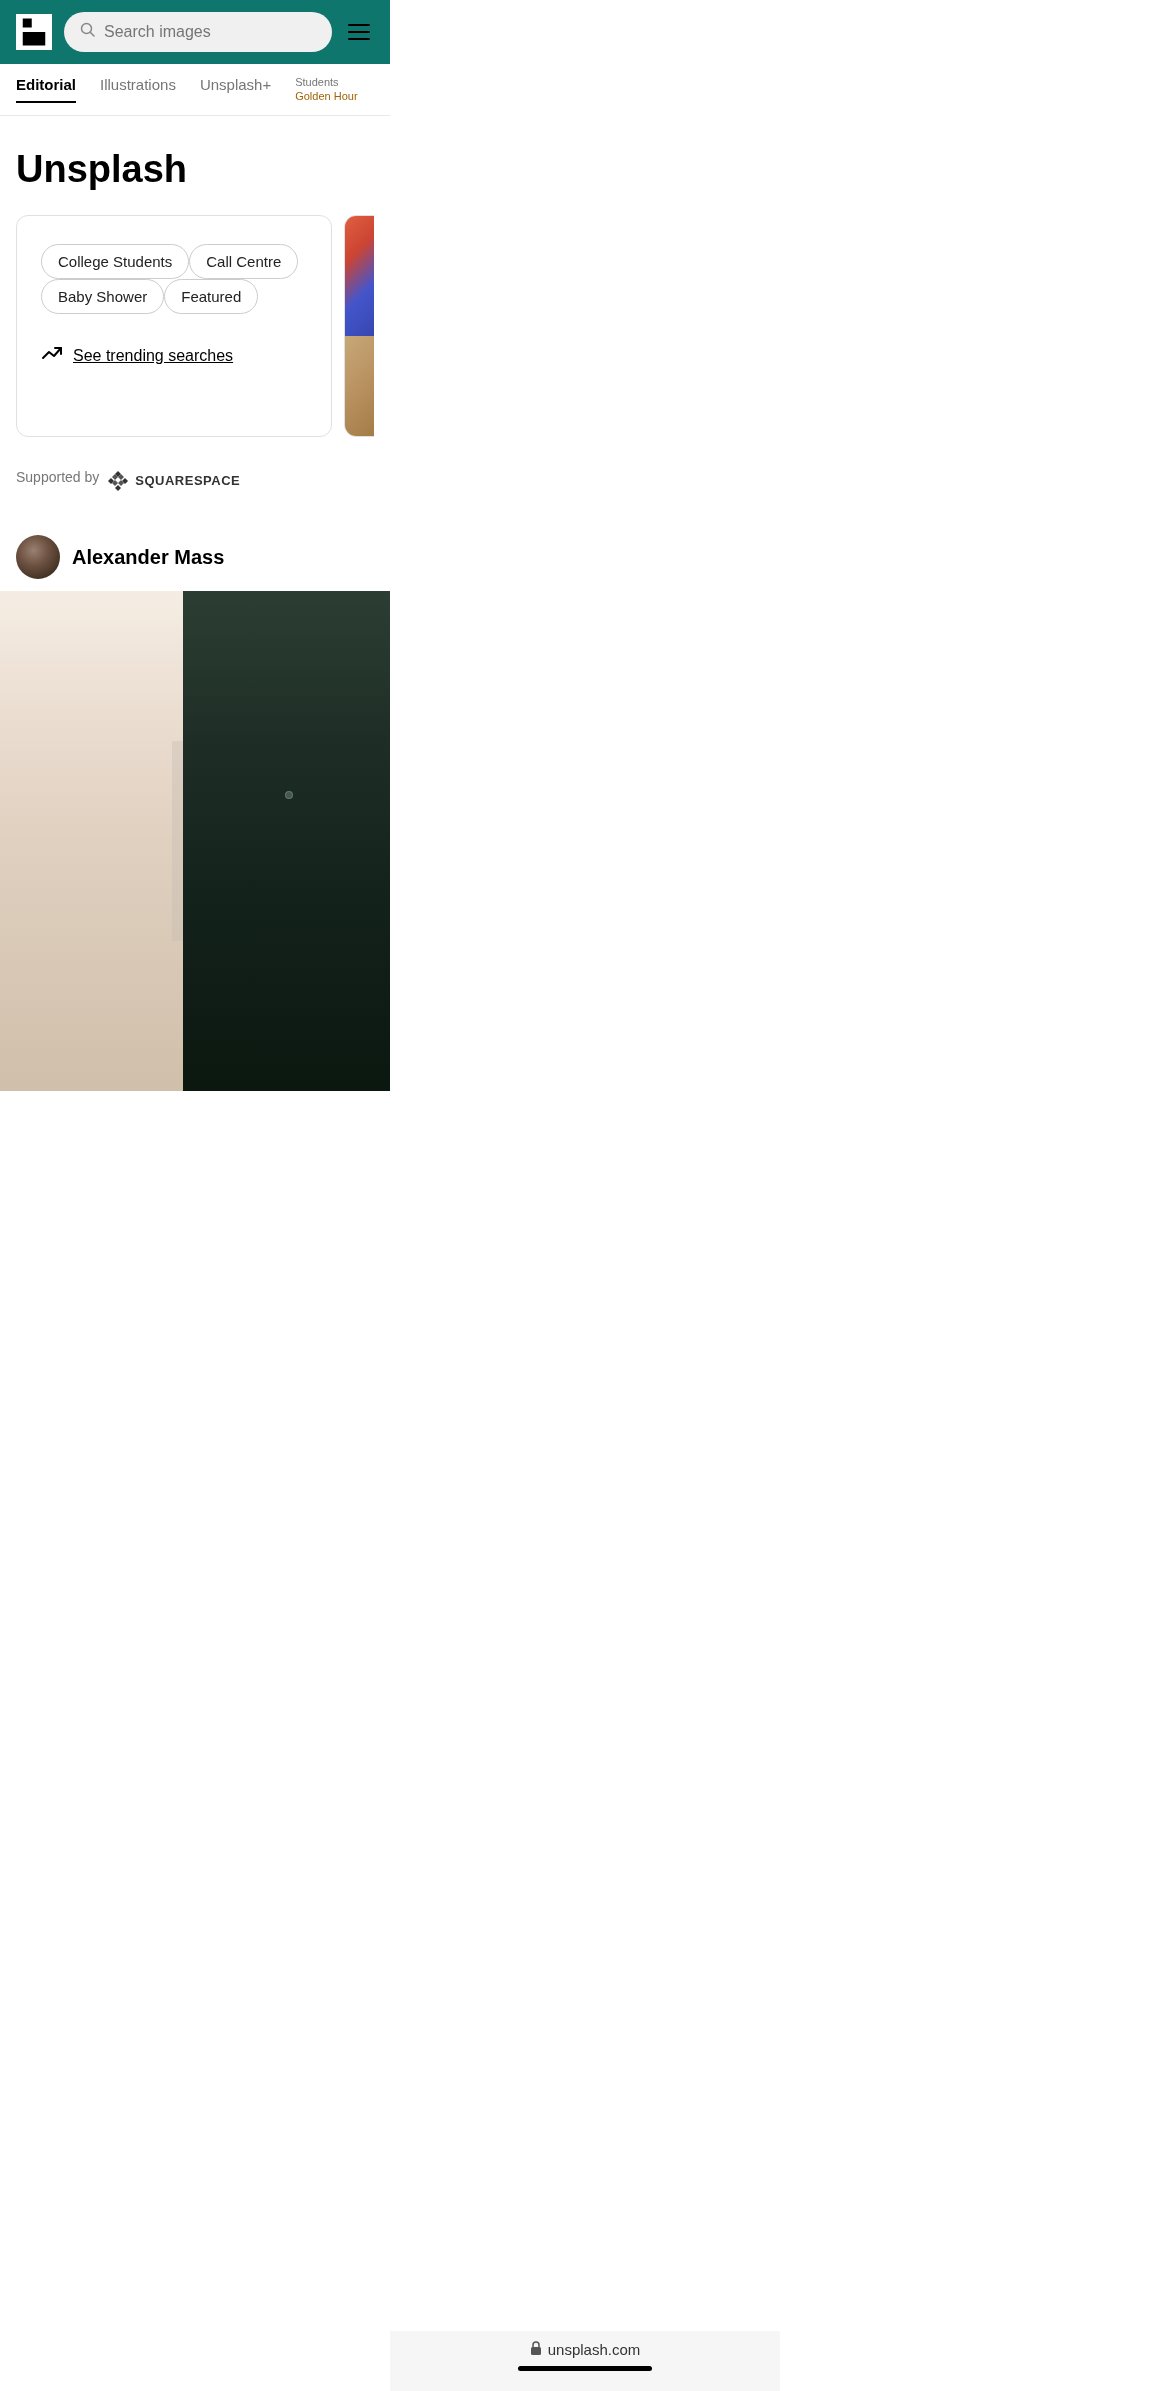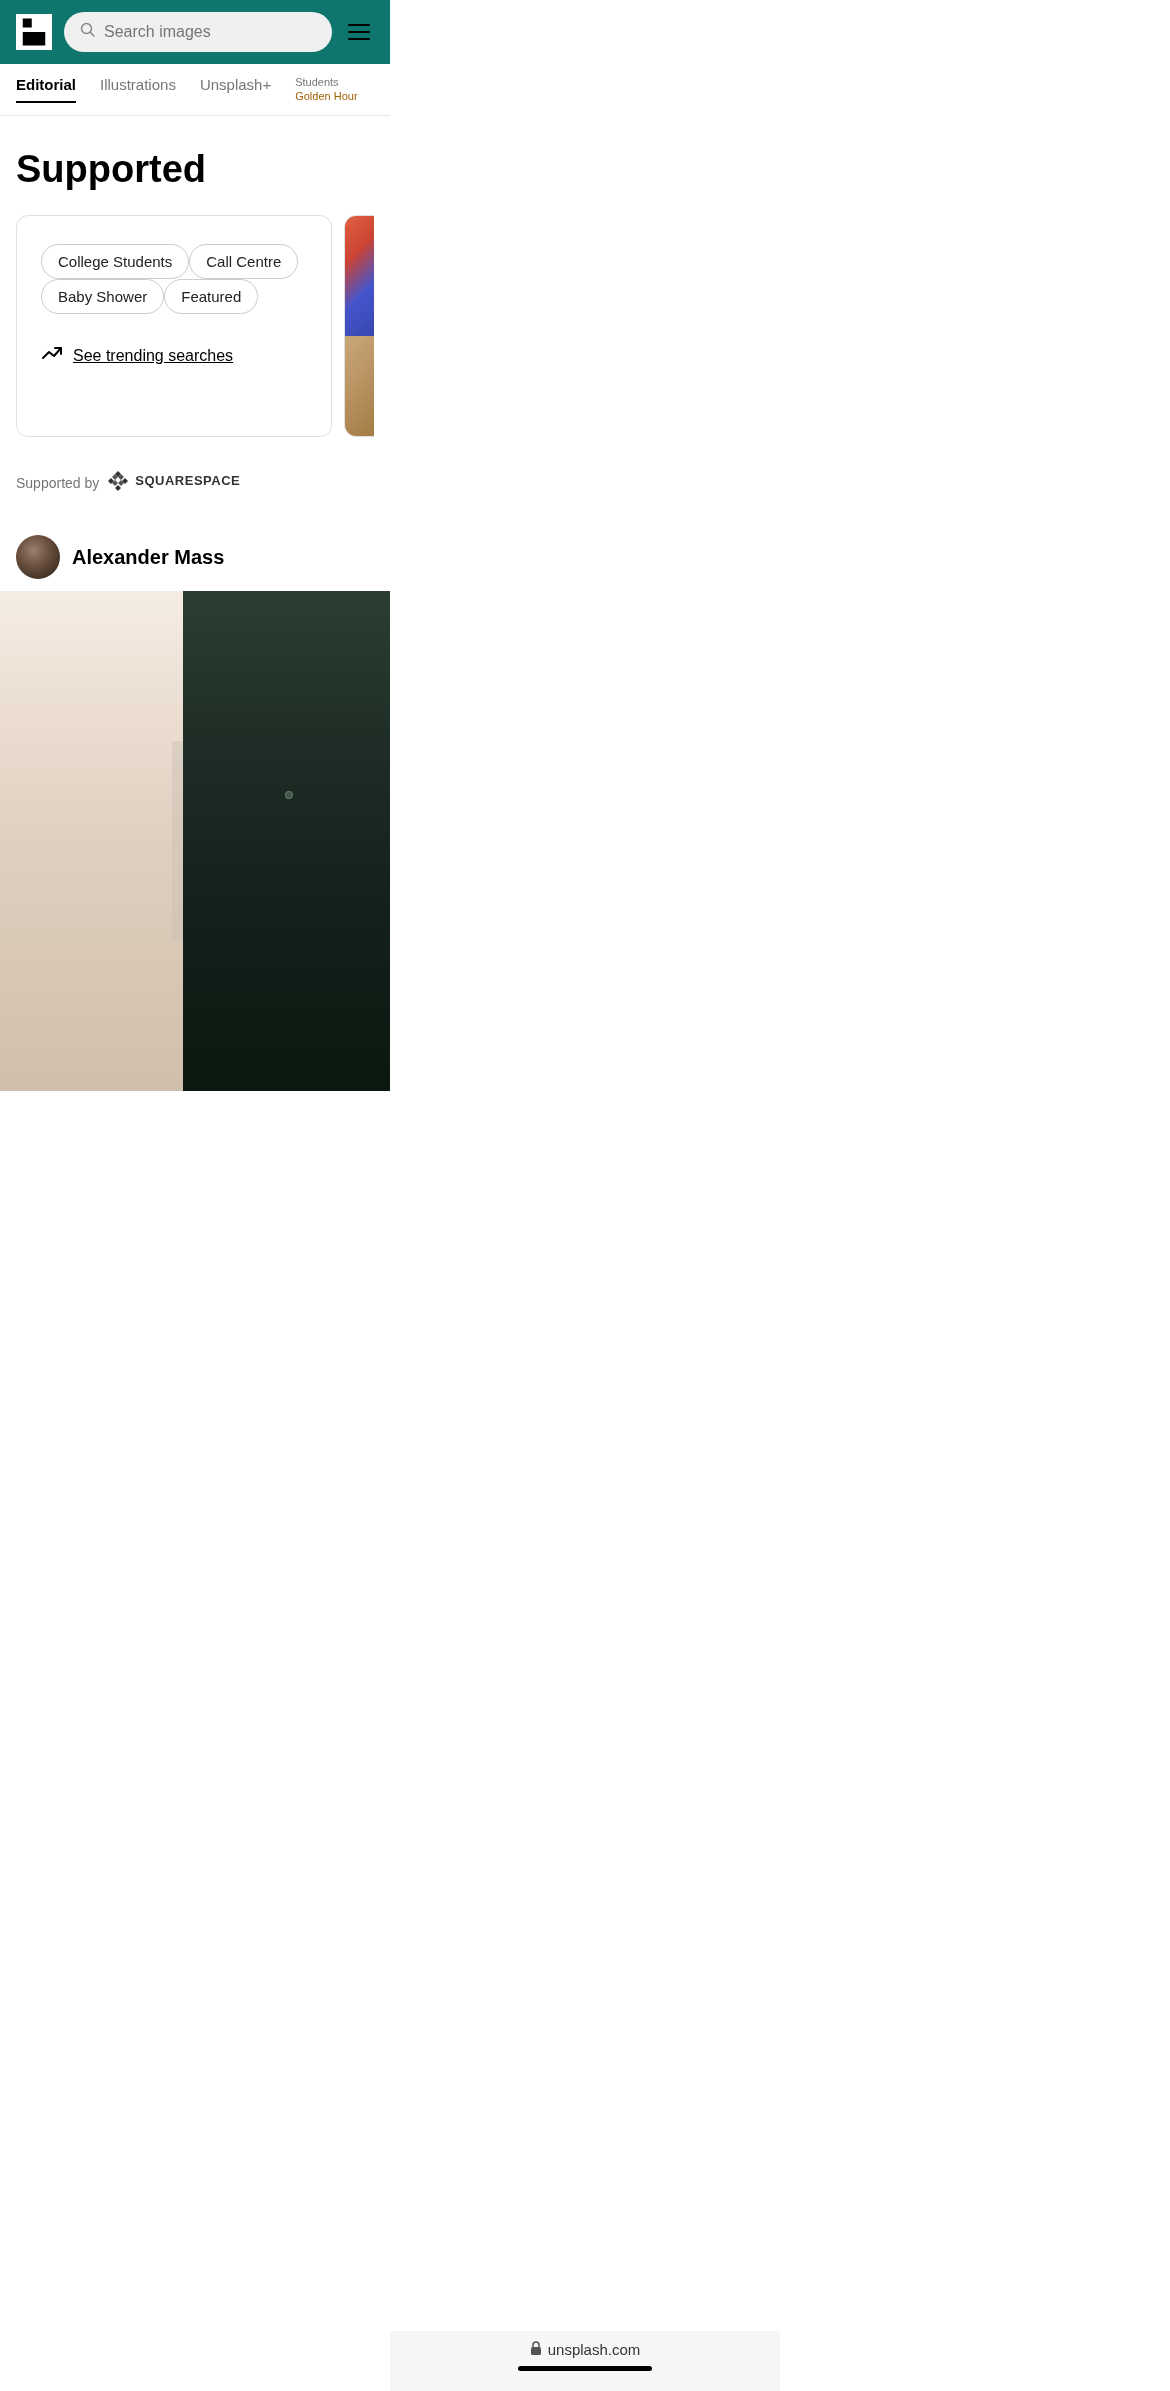--- a/index.html
+++ b/index.html
@@ -213,21 +213,21 @@
 
     .second-card-bottom {
       flex: 1;
       background: linear-gradient(135deg, #d4a574 0%, #c8956b 100%);
       min-height: 80px;
     }
 
     
     .supported-by {
       display: flex;
-      align-items: flex-end;
+      align-items: flex-start;
       gap: 8px;
       padding: 16px 0;
       font-size: 14px;
       color: #767676;
     }
 
     .squarespace-logo {
       display: flex;
       align-items: center;
       gap: 6px;
@@ -405,21 +405,21 @@
   <a class="nav-tab">
     <span>Unsplash+</span>
   </a>
   <a class="nav-tab featured">
     <span class="nav-tab-featured-label">Students</span>
     <span class="nav-tab-featured-name">Golden Hour</span>
   </a>
 </nav>
 
 <div class="main-content">
-  <h1 class="page-title">Supported</h1>
+  <h1 class="page-title">Unsplash</h1>
 
   <div class="cards-row">
 
     <div class="suggestions-card">
       <div class="suggestion-tags">
         <button class="suggestion-tag">
           <span>College Students</span>
         </button>
         <button class="suggestion-tag">
           <span>Call Centre</span>

